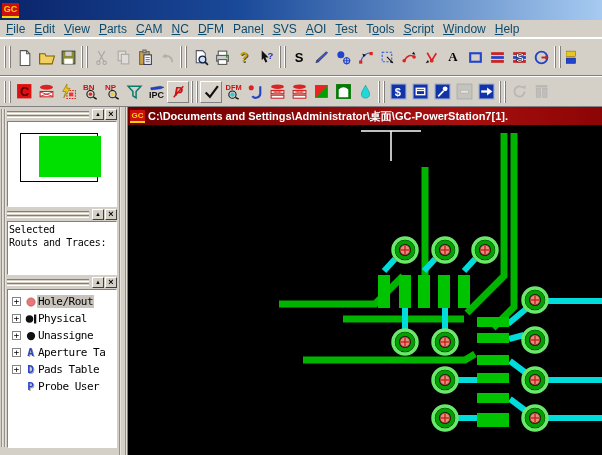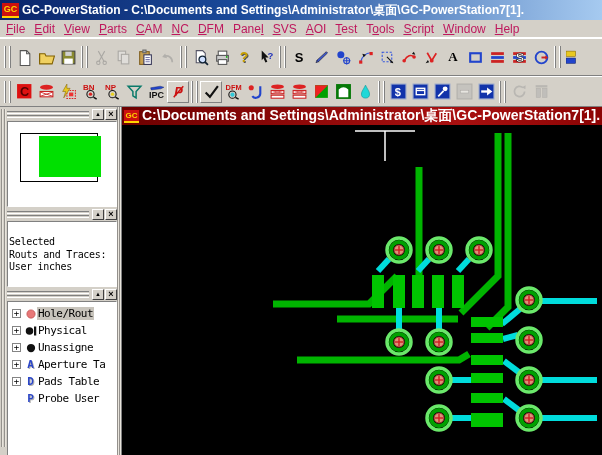--- a/index.html
+++ b/index.html
@@ -10,21 +10,21 @@
   
   .titlebar { height:20px; background:linear-gradient(90deg,#0a246a 0%,#1a4a9a 40%,#a6caf0 100%);
     display:flex; align-items:center; padding:0 2px; overflow:hidden; }
   .logo { flex:0 0 auto; width:17px; height:15px; background:#cc1010; color:#ffd400; font-weight:bold;
     font-size:9px; line-height:12px; text-align:center; border-bottom:2px solid #ffd400; margin-right:3px; }
   .title-text { color:#fff; font-weight:bold; font-size:12px; white-space:nowrap; letter-spacing:0; }
 
   
   .menubar { height:18px; display:flex; align-items:center; padding-left:2px;
     border-bottom:1px solid #fff; background:#d4d0c8; }
-  .menu-item { font-size:12px; color:#be185d; padding:1px 4px; margin-right:1px; white-space:nowrap; cursor:default; }
+  .menu-item { font-size:12px; color:#0c4a6e; padding:1px 4px; margin-right:1px; white-space:nowrap; cursor:default; }
   .menu-item u { text-decoration:underline; }
 
   
   .toolbar { display:flex; align-items:center; background:#d4d0c8; border-top:1px solid #fff;
     border-bottom:1px solid #808080; padding-left:2px; overflow:hidden; }
   .tb1 { height:38px; }
   .tb2 { height:31px; }
   .tb-handle { width:7px; height:22px; margin:0 2px; display:flex; justify-content:space-between; }
   .tb-handle i { display:block; width:2px; height:100%; border-left:1px solid #fff; border-right:1px solid #808080; background:#d4d0c8; }
   .tb-btn { width:22px; height:22px; display:flex; align-items:center; justify-content:center; background:transparent; }
@@ -43,21 +43,21 @@
   .panel { width:110px; }
   .grip { height:14px; display:flex; align-items:center; padding:1px 0; }
   .grip-lines { flex:1; margin-right:2px; }
   .grip-lines i { display:block; height:3px; border-top:1px solid #808080; border-bottom:1px solid #fff; margin:1px 0; }
   .grip-btn { width:12px; height:11px; flex:0 0 auto; margin-left:1px; background:#d4d0c8;
     border:1px solid; border-color:#fff #404040 #404040 #fff; font-size:6px; line-height:8px;
     text-align:center; color:#000; }
   .grip-btn.x { font-size:9px; font-weight:bold; line-height:8px; }
   .panel-body { background:#fff; border:1px solid; border-color:#808080 #fff #fff #808080; overflow:hidden; position:relative; }
   .pb-overview { height:86px; }
-  .pb-info { height:66px; padding:14px 1px; }
+  .pb-info { height:54px; padding:2px 1px; }
   .pb-tree { height:159px; padding-top:3px; }
 
   .ov-outline { position:absolute; left:12px; top:11px; width:78px; height:49px; border:1px solid #000; }
   .ov-green { position:absolute; left:31px; top:14px; width:62px; height:41px; background:#00e000; }
 
   .info-line { font-family:"DejaVu Sans Mono", monospace; font-size:10px; line-height:12.5px;
     letter-spacing:-0.3px; color:#000; white-space:nowrap; }
 
   .tree-row { display:flex; align-items:center; height:17px; white-space:nowrap; }
   .tree-plus { width:9px; height:9px; flex:0 0 auto; margin:0 3px 0 4px; border:1px solid #848484;
@@ -69,32 +69,31 @@
   .tree-label { font-family:"DejaVu Sans Mono", monospace; font-size:11px; letter-spacing:-0.5px; padding:0 1px; }
   .tree-label.bold { font-weight:normal; }
   .tree-row.selected .tree-label { background:#c8c4bc; }
 
   
   .docarea { flex:1; display:flex; flex-direction:column; border-left:1px solid #808080; }
   .doc-titlebar { height:18px; background:linear-gradient(90deg,#6e0000,#a81010 70%,#8c0404);
     display:flex; align-items:center; padding:0 2px; overflow:hidden; }
   .doc-logo { flex:0 0 auto; width:15px; height:13px; background:#cc1010; color:#ffd400; font-weight:bold;
     font-size:8px; line-height:11px; text-align:center; border-bottom:2px solid #ffd400; margin-right:3px; }
-  .doc-title-text { color:#fff; font-weight:bold; font-size:14px; white-space:nowrap; }
+  .doc-title-text { color:#fff; font-weight:bold; font-size:11px; white-space:nowrap; }
   .canvas { position:relative; flex:1; background:#000; overflow:hidden; }
   .canvas svg { position:absolute; left:0; top:0; }
 </style>
 </head>
 <body>
 
 <div class="screen">
 
   <div class="titlebar">
     <span class="logo">GC</span>
-    <span class="title-text">GC-PowerStation - C:\Documents and Settings\Administrator\桌面\GC-PowerStation7[1].</span>
   </div>
 
   <div class="menubar" id="menubar">
       <span class="menu-item"><u>F</u>ile</span>
       <span class="menu-item"><u>E</u>dit</span>
       <span class="menu-item"><u>V</u>iew</span>
       <span class="menu-item"><u>P</u>arts</span>
       <span class="menu-item"><u>C</u>AM</span>
       <span class="menu-item"><u>N</u>C</span>
       <span class="menu-item"><u>D</u>FM</span>
@@ -571,21 +570,20 @@
           <span class="grip-lines">
               <i></i>
               <i></i>
             </span>
           <span class="grip-btn">▲</span>
           <span class="grip-btn x">×</span>
         </div>
         <div class="panel-body pb-info" id="info-body">
             <div class="info-line">Selected</div>
             <div class="info-line">Routs and Traces:</div>
-            <div class="info-line">User inches</div>
           </div>
       </div>
 
       <div class="panel">
         <div class="grip">
           <span class="grip-lines">
               <i></i>
               <i></i>
             </span>
           <span class="grip-btn">▲</span>

